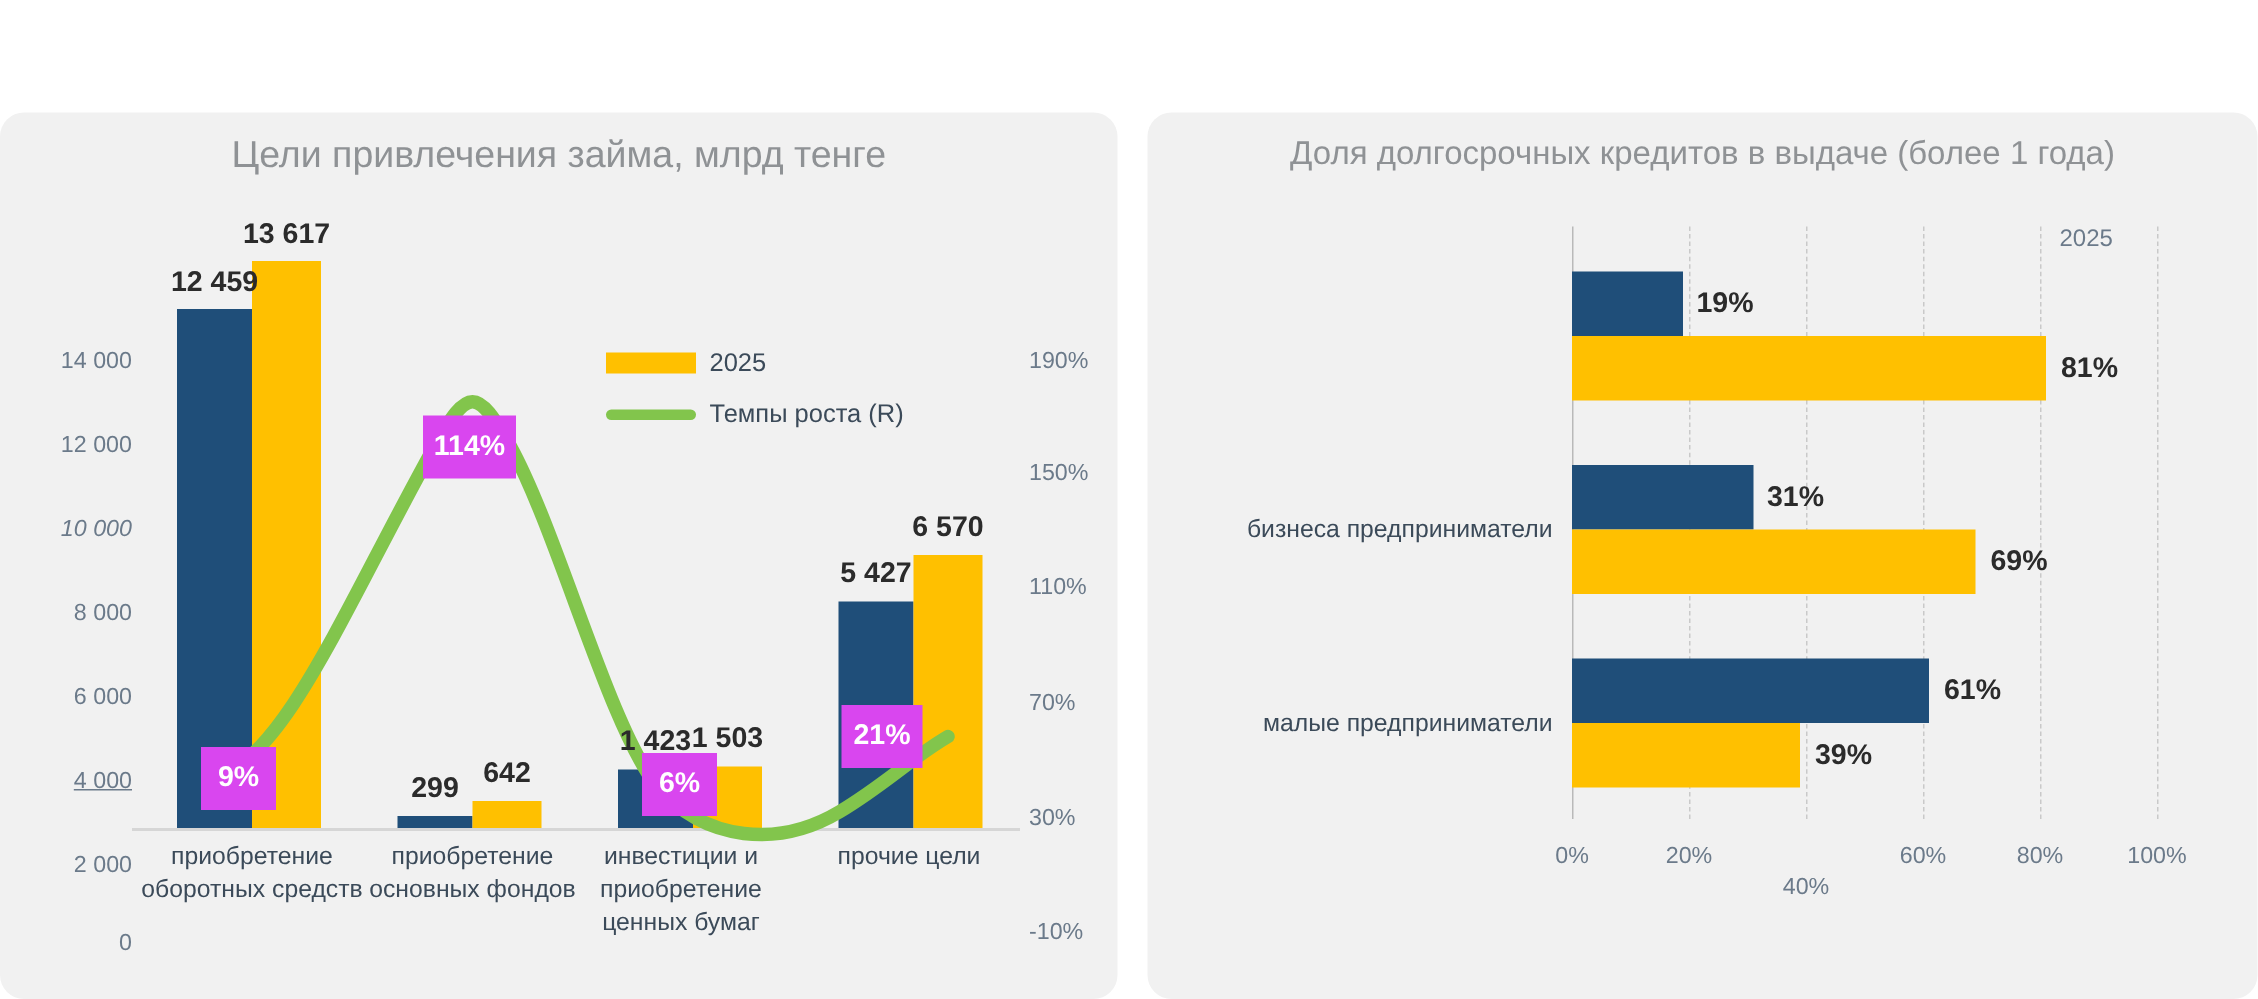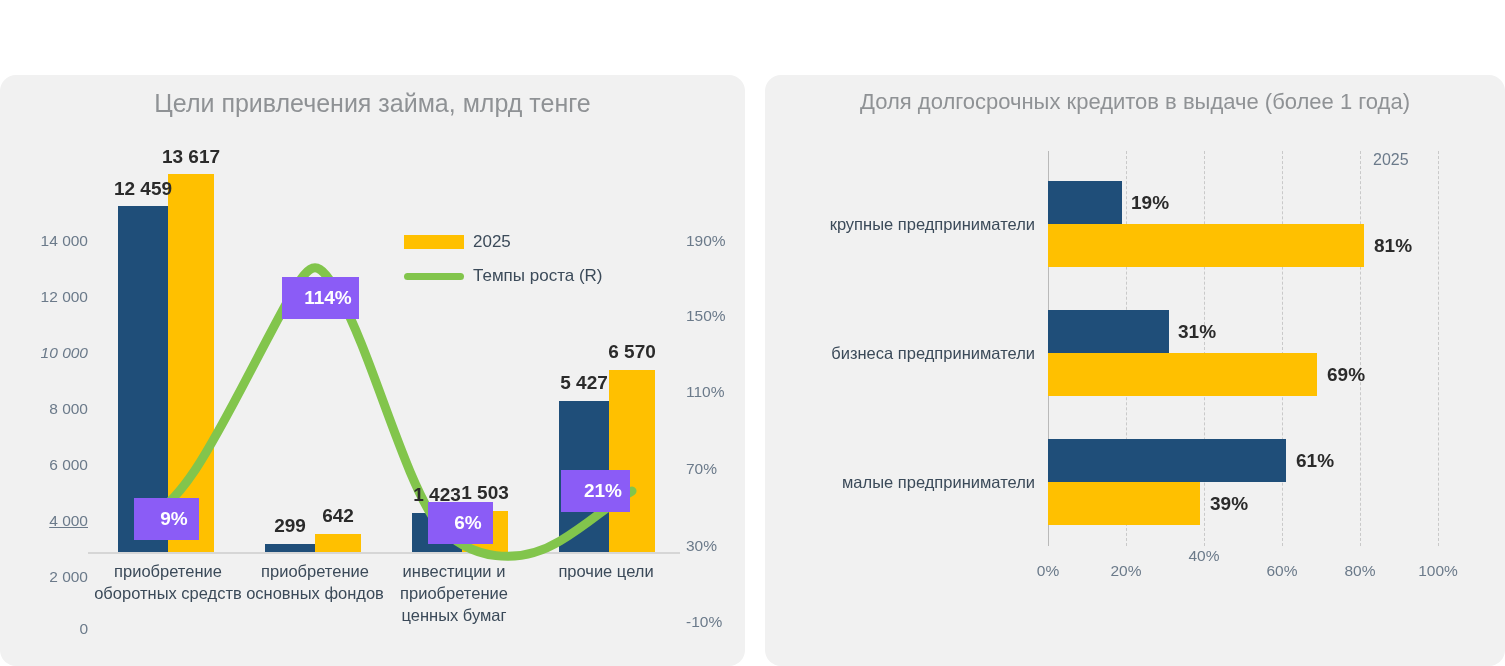--- a/index.html
+++ b/index.html
@@ -70,27 +70,26 @@
   
   .bar{position:absolute;}
   .bar.b2024{background:#1F4E79;}
   .bar.b2025{background:#FFC000;}
 
   .axisline{position:absolute;background:#d6d6d6;}
 
   
   .callout{
     position:absolute;
-    background:#8b5cf6;
+    background:#d946ef;
     color:#ffffff;
     font-size:19px;
     font-weight:bold;
     display:flex;align-items:center;justify-content:center;
     white-space:nowrap;
-    padding-left:15px;
   }
 
   
   .legend-left{position:absolute;left:404px;top:150px;}
   .lg-row{position:relative;height:34px;display:flex;align-items:center;}
   .lg-swatch{width:60px;height:14px;margin-right:9px;}
   .lg-swatch.blue{background:#1F4E79;}
   .lg-swatch.yellow{background:#FFC000;}
   .lg-line{width:60px;height:7px;background:#82C54C;border-radius:4px;margin-right:9px;}
   .lg-text{color:#3b4a59;font-size:17px;white-space:nowrap;}
@@ -201,40 +200,39 @@
 
     <div class="gridv solid" style="left:283px;top:76px;height:395px;"></div>
     <div class="gridv" style="left:361px;top:76px;height:395px;"></div>
     <div class="gridv" style="left:439px;top:76px;height:395px;"></div>
     <div class="gridv" style="left:517px;top:76px;height:395px;"></div>
     <div class="gridv" style="left:595px;top:76px;height:395px;"></div>
     <div class="gridv" style="left:673px;top:76px;height:395px;"></div>
 
     <div class="yearnote" style="left:608px;top:76px;">2025</div>
 
-    <div class="rowlabel" style="left:40px;top:140px;width:230px;">крупные предприниматели</div>
     <div class="hbar blue" style="left:283px;top:106px;width:74px;height:43px;"></div>
     <div class="hbar yellow" style="left:283px;top:149px;width:316px;height:43px;"></div>
     <div class="hlabel" style="left:366px;top:117px;">19%</div>
     <div class="hlabel" style="left:609px;top:160px;">81%</div>
 
     <div class="rowlabel" style="left:40px;top:269px;width:230px;">бизнеса предприниматели</div>
     <div class="hbar blue" style="left:283px;top:235px;width:121px;height:43px;"></div>
     <div class="hbar yellow" style="left:283px;top:278px;width:269px;height:43px;"></div>
     <div class="hlabel" style="left:413px;top:246px;">31%</div>
     <div class="hlabel" style="left:562px;top:289px;">69%</div>
 
     <div class="rowlabel" style="left:40px;top:398px;width:230px;">малые предприниматели</div>
     <div class="hbar blue" style="left:283px;top:364px;width:238px;height:43px;"></div>
     <div class="hbar yellow" style="left:283px;top:407px;width:152px;height:43px;"></div>
     <div class="hlabel" style="left:531px;top:375px;">61%</div>
     <div class="hlabel" style="left:445px;top:418px;">39%</div>
 
     <div class="tick c" style="left:253px;top:487px;width:60px;">0%</div>
     <div class="tick c" style="left:331px;top:487px;width:60px;">20%</div>
-    <div class="tick c" style="left:409px;top:472px;width:60px;">40%</div>
+    <div class="tick c" style="left:409px;top:508px;width:60px;">40%</div>
     <div class="tick c" style="left:487px;top:487px;width:60px;">60%</div>
     <div class="tick c" style="left:565px;top:487px;width:60px;">80%</div>
     <div class="tick c" style="left:643px;top:487px;width:60px;">100%</div>
 
   </div>
 
 </div>
 
 </body></html>

